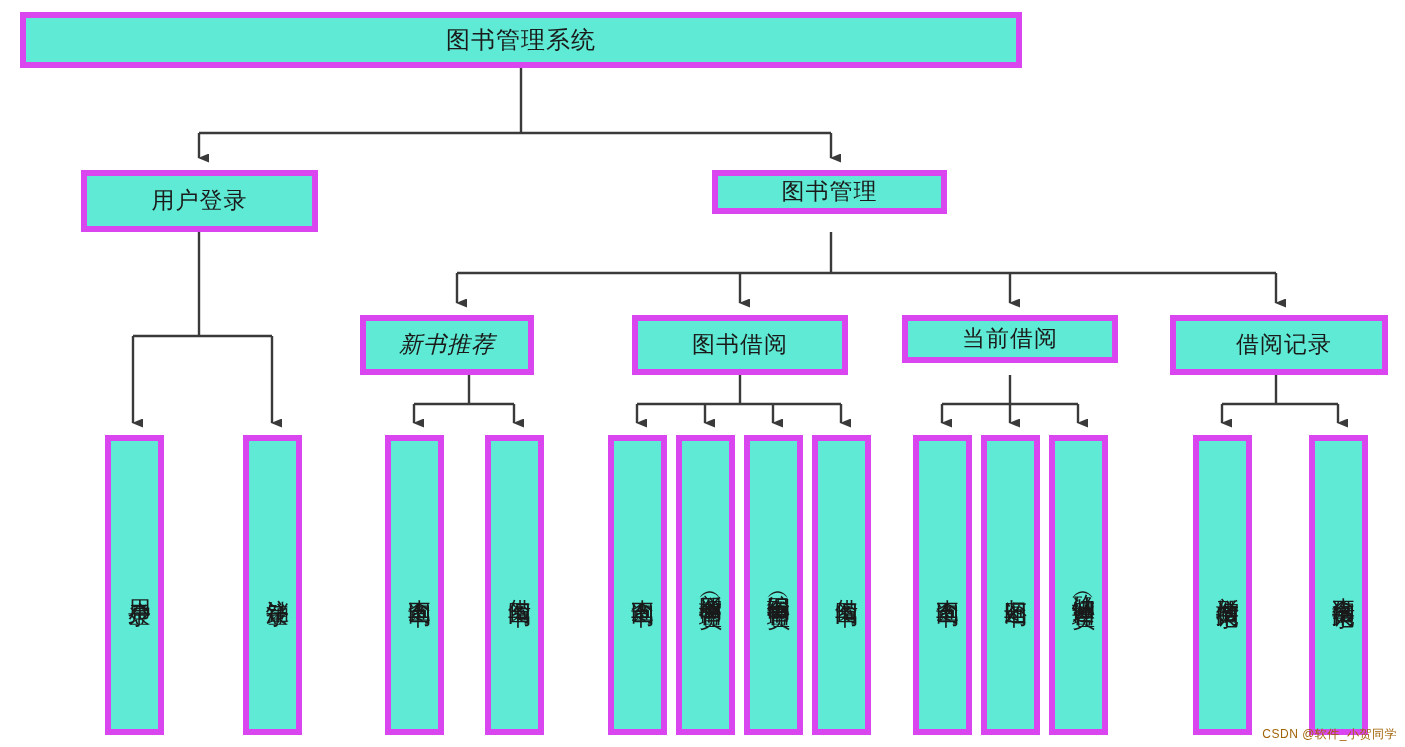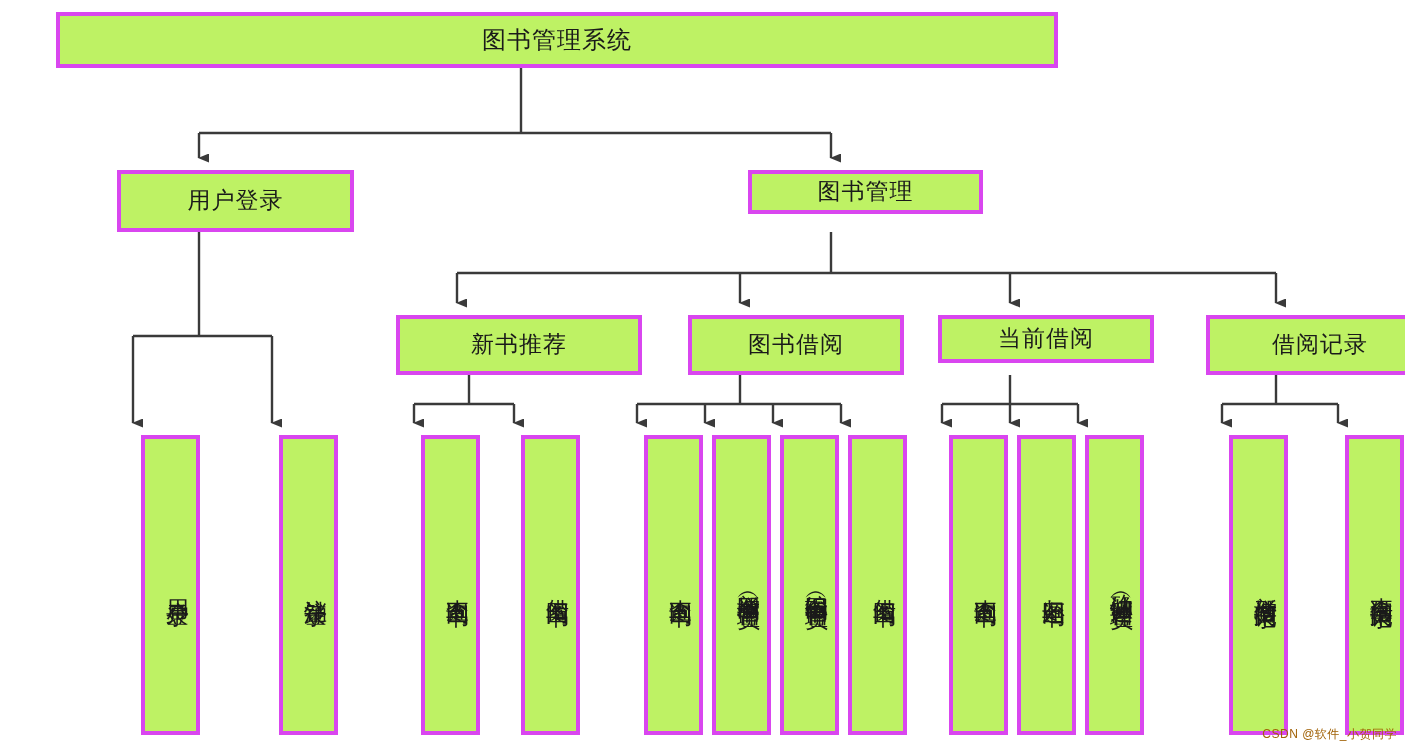--- a/index.html
+++ b/index.html
@@ -16,28 +16,27 @@
     overflow: hidden;
   }
   #wires {
     position: absolute;
     left: 0; top: 0;
     width: 1405px; height: 747px;
     pointer-events: none;
   }
   .node {
     position: absolute;
-    border: 4px solid #d946ef;
-    background: #bef264;
+    border: 6px solid #d946ef;
+    background: #5eead4;
     display: flex;
     align-items: center;
     justify-content: center;
     color: #1a1a1a;
     z-index: 2;
-    margin-left: 36px;
   }
   .node-h {
     font-size: 23px;
     letter-spacing: 1px;
     line-height: 1.2;
     padding: 2px 6px;
     white-space: nowrap;
   }
   .node-root { font-size: 24px; }
   .node-v {
@@ -116,22 +115,22 @@
       <path d="M1222,404 L1222,423" marker-end="url(#arrow)"></path>
       <path d="M1338,404 L1338,423" marker-end="url(#arrow)"></path>
     </g>
   </svg>
 
   <div class="node node-h node-root" style="left:20px; top:12px; width:1002px; height:56px;">图书管理系统</div>
 
   <div class="node node-h" style="left:81px; top:170px; width:237px; height:62px;">用户登录</div>
   <div class="node node-h" style="left:712px; top:170px; width:235px; height:44px;">图书管理</div>
 
-  <div class="node node-h" style="left:360px; top:315px; width:246px; height:60px;">新书推荐</div>
-  <div class="node node-h" style="left:652px; top:315px; width:216px; height:60px;">图书借阅</div>
+  <div class="node node-h" style="left:360px; top:315px; width:174px; height:60px;font-style:italic;">新书推荐</div>
+  <div class="node node-h" style="left:632px; top:315px; width:216px; height:60px;">图书借阅</div>
   <div class="node node-h" style="left:902px; top:315px; width:216px; height:48px;">当前借阅</div>
   <div class="node node-h" style="left:1170px; top:315px; width:218px; height:60px;padding-left:16px;">借阅记录</div>
 
   <div class="node node-v" style="left:105px; top:435px; width:59px; height:300px;">用户登录</div>
   <div class="node node-v" style="left:243px; top:435px; width:59px; height:300px;">注销登录</div>
 
   <div class="node node-v" style="left:385px; top:435px; width:59px; height:300px;">查询图书</div>
   <div class="node node-v" style="left:485px; top:435px; width:59px; height:300px;">借阅图书</div>
 
   <div class="node node-v" style="left:608px; top:435px; width:59px; height:300px;">查询图书</div>

